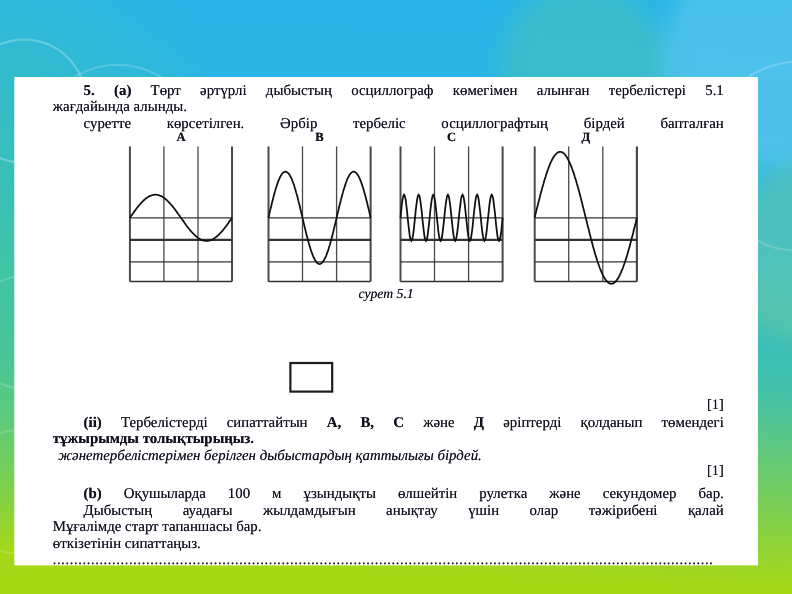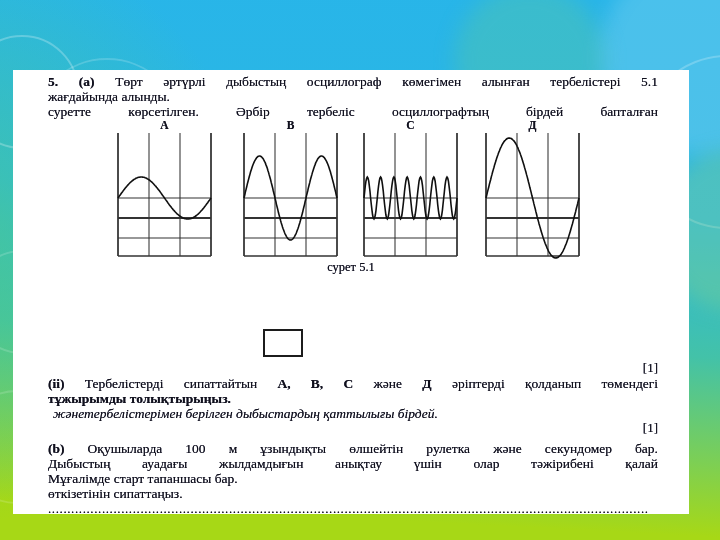--- a/index.html
+++ b/index.html
@@ -30,28 +30,28 @@
 
   .document{
     position:absolute;left:13px;top:70px;width:676px;height:444px;
     background:#ffffff;z-index:2;
     color:#10101c;font-size:13.5px;line-height:15px;
     text-shadow:0 0 0.4px rgba(10,10,40,0.75);
   }
   .abs{position:absolute;}
   .tblock{left:35px;right:31px;}
   .tline{height:15px;white-space:nowrap;}
-  .just{text-align:justify;text-align-last:justify;white-space:normal;}
+  .just{text-align:justify;text-align-last:justify;white-space:normal;margin-left:28px;}
   .b{font-weight:bold;}
   .para-a{top:4px;}
   .figure-strip{left:0;right:0;top:48px;height:162px;}
   .scope{position:absolute;top:0;width:95px;}
   .scope-label{height:15px;text-align:center;font-weight:bold;font-size:11.5px;line-height:14px;}
   .scope svg{display:block;}
-  .caption{top:190px;left:0;right:0;text-align:center;font-size:12.5px;}
+  .caption{top:190px;left:0;right:0;text-align:center;font-size:12.5px;font-style:italic;}
   .para-i{top:216px;}
   .answer-box{top:259px;left:250px;width:36px;height:24px;border:2px solid #1c1c1c;background:#fff;}
   .mark{right:31px;font-size:13px;}
   .mark-i{top:290px;}
   .para-ii{top:306px;}
   .stmt{top:336px;left:40px;right:31px;font-style:italic;}
   .stmt .gap{}
   .mark-ii{top:350px;}
   .para-b{top:371px;}
   .dots-line{top:432px;left:35px;right:31px;height:13px;overflow:hidden;

